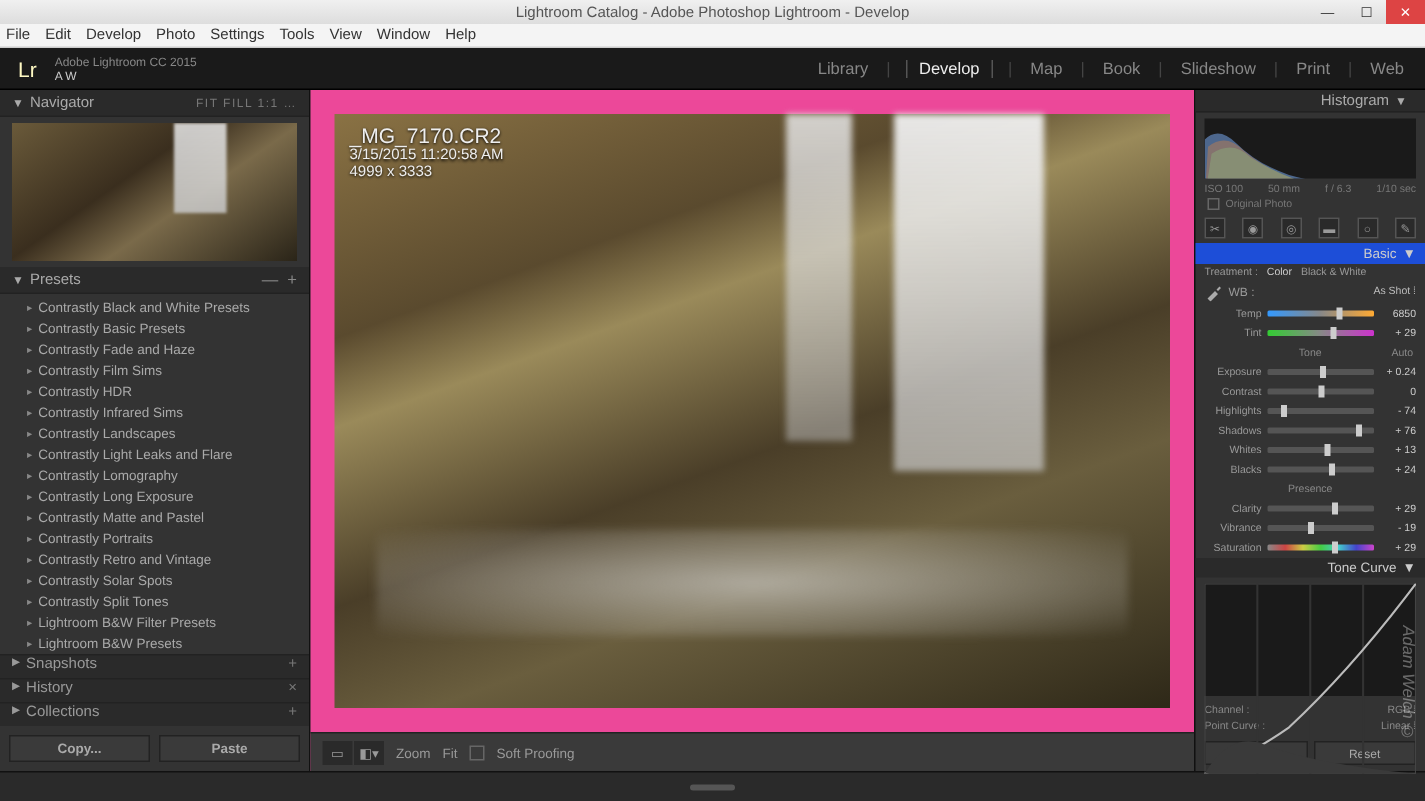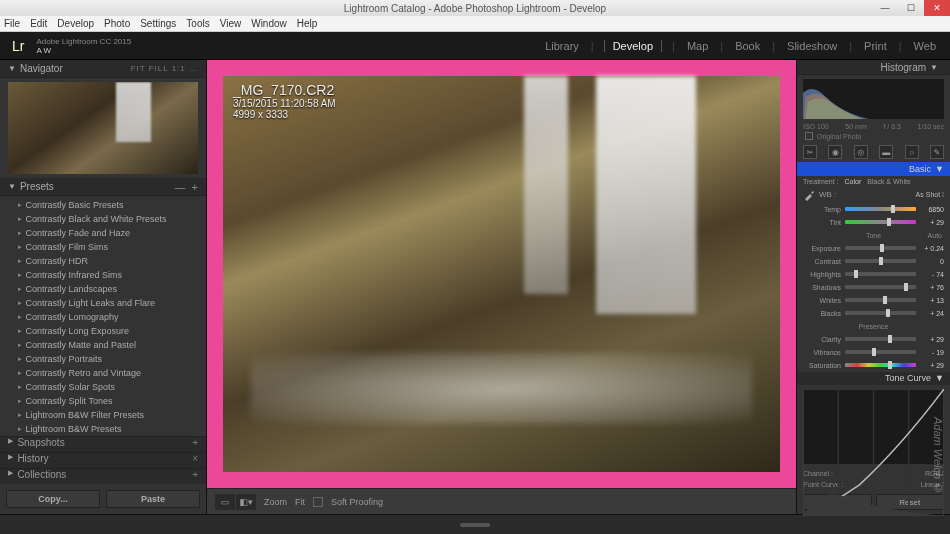--- a/index.html
+++ b/index.html
@@ -167,25 +167,25 @@
     </div>
 
     <div class="panel-hdr">
       <span class="tri">▼</span>
       <span>Presets</span>
       <span class="plusminus">— &nbsp;+</span>
     </div>
     <div class="presets-list" id="presets">
         <div class="preset-item">
           <span class="chev">▸</span>
+          <span>Contrastly Black and White Presets</span>
+        </div>
+        <div class="preset-item">
+          <span class="chev">▸</span>
           <span>Contrastly Basic Presets</span>
-        </div>
-        <div class="preset-item">
-          <span class="chev">▸</span>
-          <span>Contrastly Black and White Presets</span>
         </div>
         <div class="preset-item">
           <span class="chev">▸</span>
           <span>Contrastly Fade and Haze</span>
         </div>
         <div class="preset-item">
           <span class="chev">▸</span>
           <span>Contrastly Film Sims</span>
         </div>
         <div class="preset-item">

